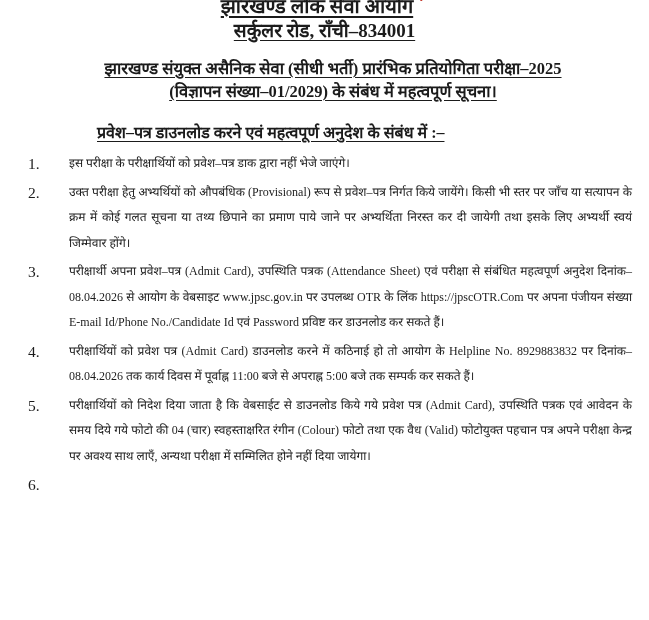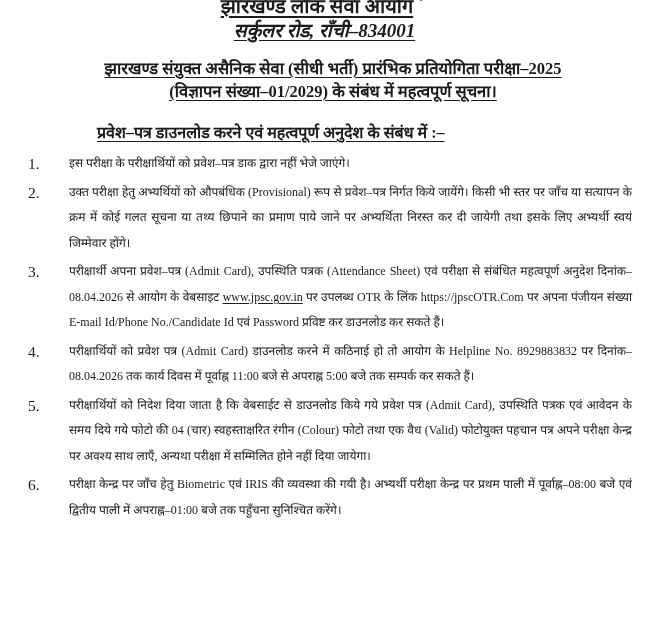--- a/index.html
+++ b/index.html
@@ -34,21 +34,20 @@
     top: -3px;
     margin-left: 5px;
   }
   .address {
     font-size: 19px;
     font-weight: 700;
     text-decoration: underline;
     text-underline-offset: 3px;
     line-height: 23px;
     margin-top: 1px;
-    font-style: italic;
   }
   .notice-title { text-align: center; margin-top: 15px; }
   .notice-title .line {
     font-size: 16.5px;
     font-weight: 700;
     text-decoration: underline;
     text-underline-offset: 3px;
     line-height: 23px;
     margin-left: 17px;
   }
@@ -73,21 +72,21 @@
     box-sizing: border-box;
   }
   .item-text {
     flex: 1 1 auto;
     padding-right: 17px;
     font-size: 12px;
     line-height: 25.5px;
     text-align: justify;
   }
   .item-text .b { font-weight: 400; }
-  .item-text .u { text-decoration: underline; text-underline-offset: 2px; }
+  .item-text .u { text-underline-offset: 2px; }
 </style>
 </head>
 <body>
 
 <div class="page">
 
   <div class="header">
     <div>
       <span class="org-name">झारखण्ड लोक सेवा आयोग</span><span class="check">✓</span>
     </div>
@@ -125,18 +124,17 @@
       <div class="item-text"><span>परीक्षार्थियों को प्रवेश पत्र (Admit Card) डाउनलोड करने में कठिनाई हो तो आयोग के Helpline No. 8929883832 पर </span><span class="b">दिनांक–08.04.2026</span><span> तक कार्य दिवस में पूर्वाह्न 11:00 बजे से अपराह्न 5:00 बजे तक सम्पर्क कर सकते हैं।</span></div>
     </div>
 
     <div class="item">
       <div class="item-number">5.</div>
       <div class="item-text"><span>परीक्षार्थियों को निदेश दिया जाता है कि वेबसाईट से डाउनलोड किये गये प्रवेश पत्र (Admit Card), उपस्थिति पत्रक एवं आवेदन के समय दिये गये फोटो की 04 (चार) स्वहस्ताक्षरित रंगीन (Colour) फोटो तथा एक वैध (Valid) फोटोयुक्त पहचान पत्र अपने परीक्षा केन्द्र पर अवश्य साथ लाएँ, अन्यथा परीक्षा में सम्मिलित होने नहीं दिया जायेगा।</span></div>
     </div>
 
     <div class="item">
       <div class="item-number">6.</div>
-      <div class="item-text"><span>परीक्षा केन्द्र पर जाँच हेतु Biometric एवं IRIS की व्यवस्था की गयी है। अभ्यर्थी परीक्षा केन्द्र पर प्रथम पाली में पूर्वाह्न–08:00 बजे एवं द्वितीय पाली में अपराह्न–01:00 बजे तक पहुँचना सुनिश्चित करेंगे।</span></div>
     </div>
 
   </div>
 
 </div>
 
 </body></html>

